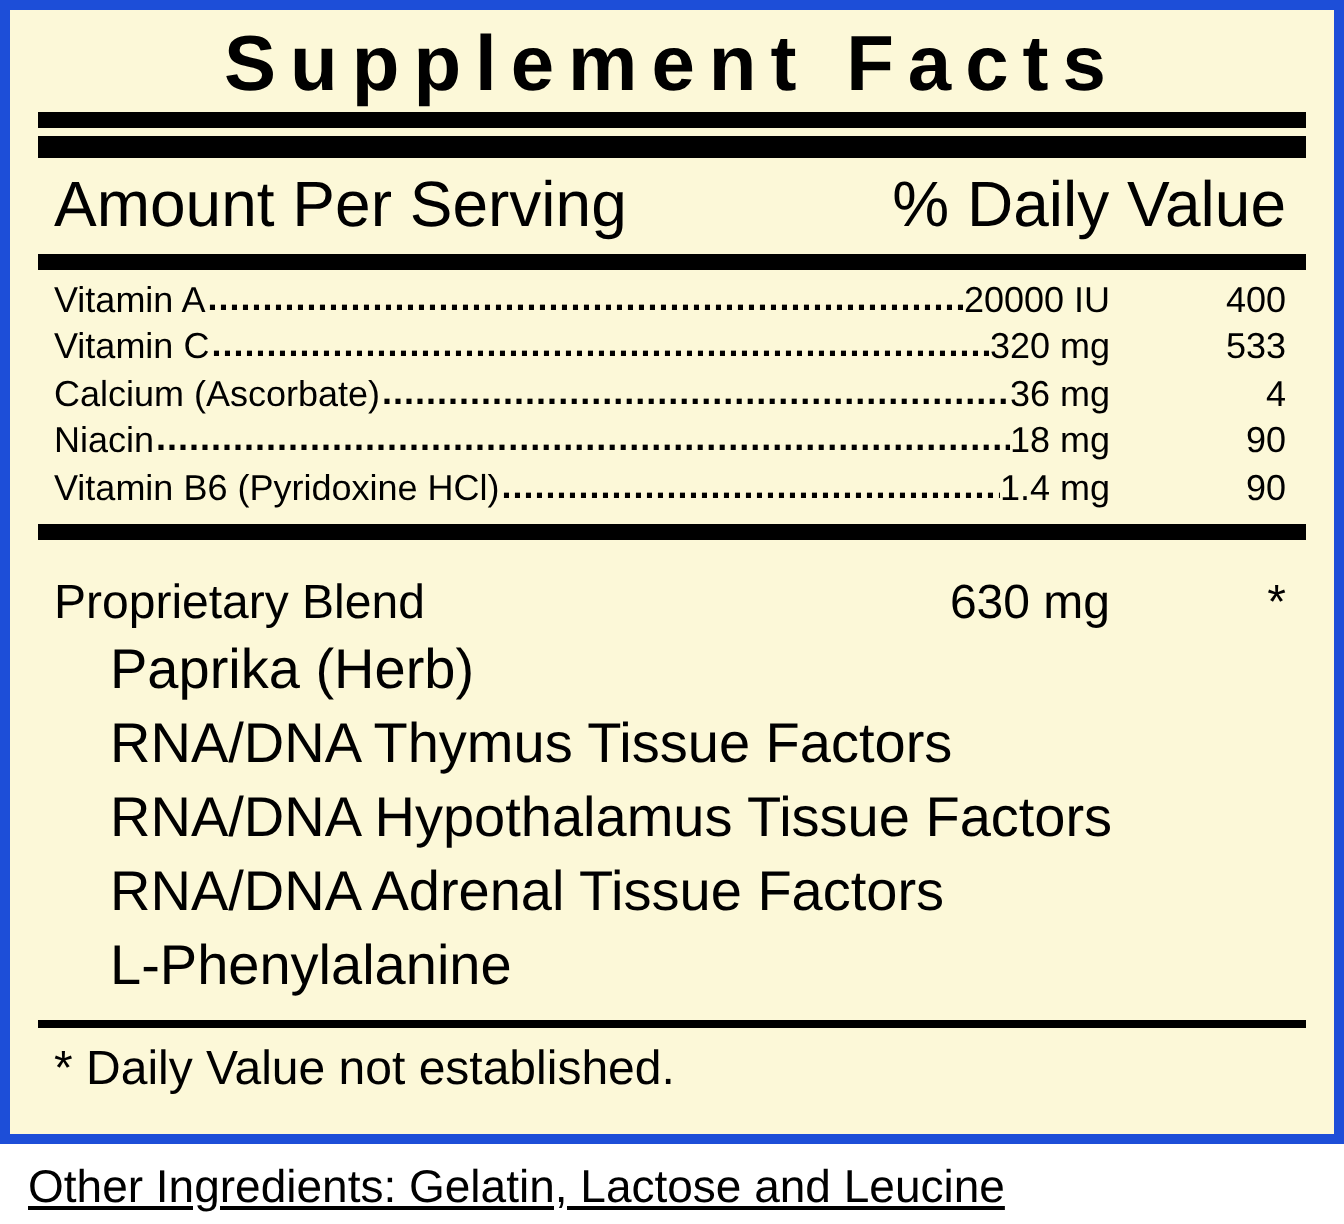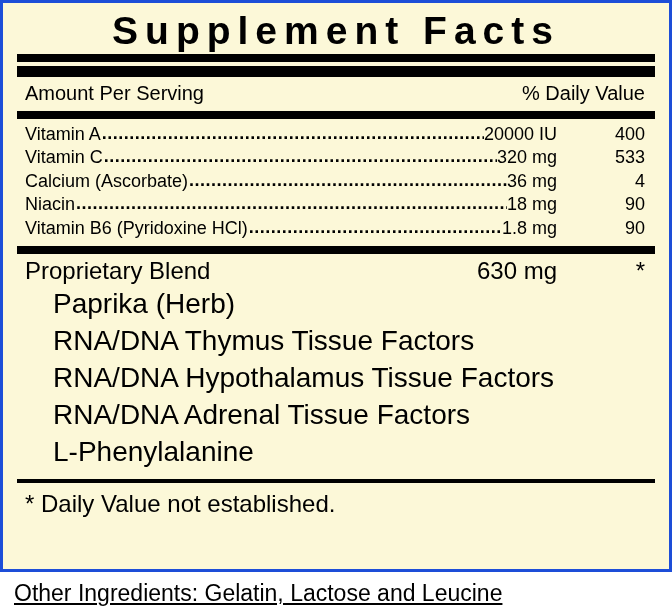--- a/index.html
+++ b/index.html
@@ -24,21 +24,21 @@
 
   
   .panel {
     position: absolute;
     left: 0;
     top: 0;
     width: 672px;
     height: 572px;
     box-sizing: border-box;
     background: #fcf8d8;
-    border: 3px solid #1d4ed8;
+    border: 5px solid #1d4ed8;
     padding: 0 14px;
   }
 
   .title {
     font-size: 39px;
     font-weight: bold;
     letter-spacing: 7px;
     text-align: center;
     line-height: 1.05;
     padding-top: 8px;
@@ -65,21 +65,21 @@
   }
   .rule-thin {
     height: 4px;
     background: #000;
     margin: 0;
   }
 
   .hdr-row {
     display: flex;
     align-items: baseline;
-    font-size: 20px;
+    font-size: 32px;
     padding: 5px 0 6px 8px;
   }
   .hdr-row .amount {
     flex: 1 1 auto;
     white-space: nowrap;
   }
   .hdr-row .dv {
     flex: 0 0 auto;
     padding-right: 10px;
     white-space: nowrap;
@@ -121,21 +121,21 @@
     text-align: right;
   }
   .nrow .pct {
     flex: 0 0 88px;
     text-align: right;
     padding-right: 10px;
   }
 
   
   .blend {
-    padding-top: 1px;
+    padding-top: 16px;
   }
   .blend-main {
     display: flex;
     align-items: baseline;
     font-size: 24px;
     padding-left: 8px;
     line-height: 1.3;
   }
   .blend-main .bname {
     flex: 0 0 auto;
@@ -230,21 +230,21 @@
           <span class="leader">......................................................................................</span>
           <span class="amt">18 mg</span>
         </span>
         <span class="pct">90</span>
       </div>
 
       <div class="nrow">
         <span class="left">
           <span class="nm">Vitamin B6 (Pyridoxine HCl)</span>
           <span class="leader">......................................................................................</span>
-          <span class="amt">1.8 mg</span>
+          <span class="amt">1.4 mg</span>
         </span>
         <span class="pct">90</span>
       </div>
 
     </div>
 
     <div class="rule-med" style="margin-top:6px;"></div>
 
     <div class="blend">
       <div class="blend-main">

